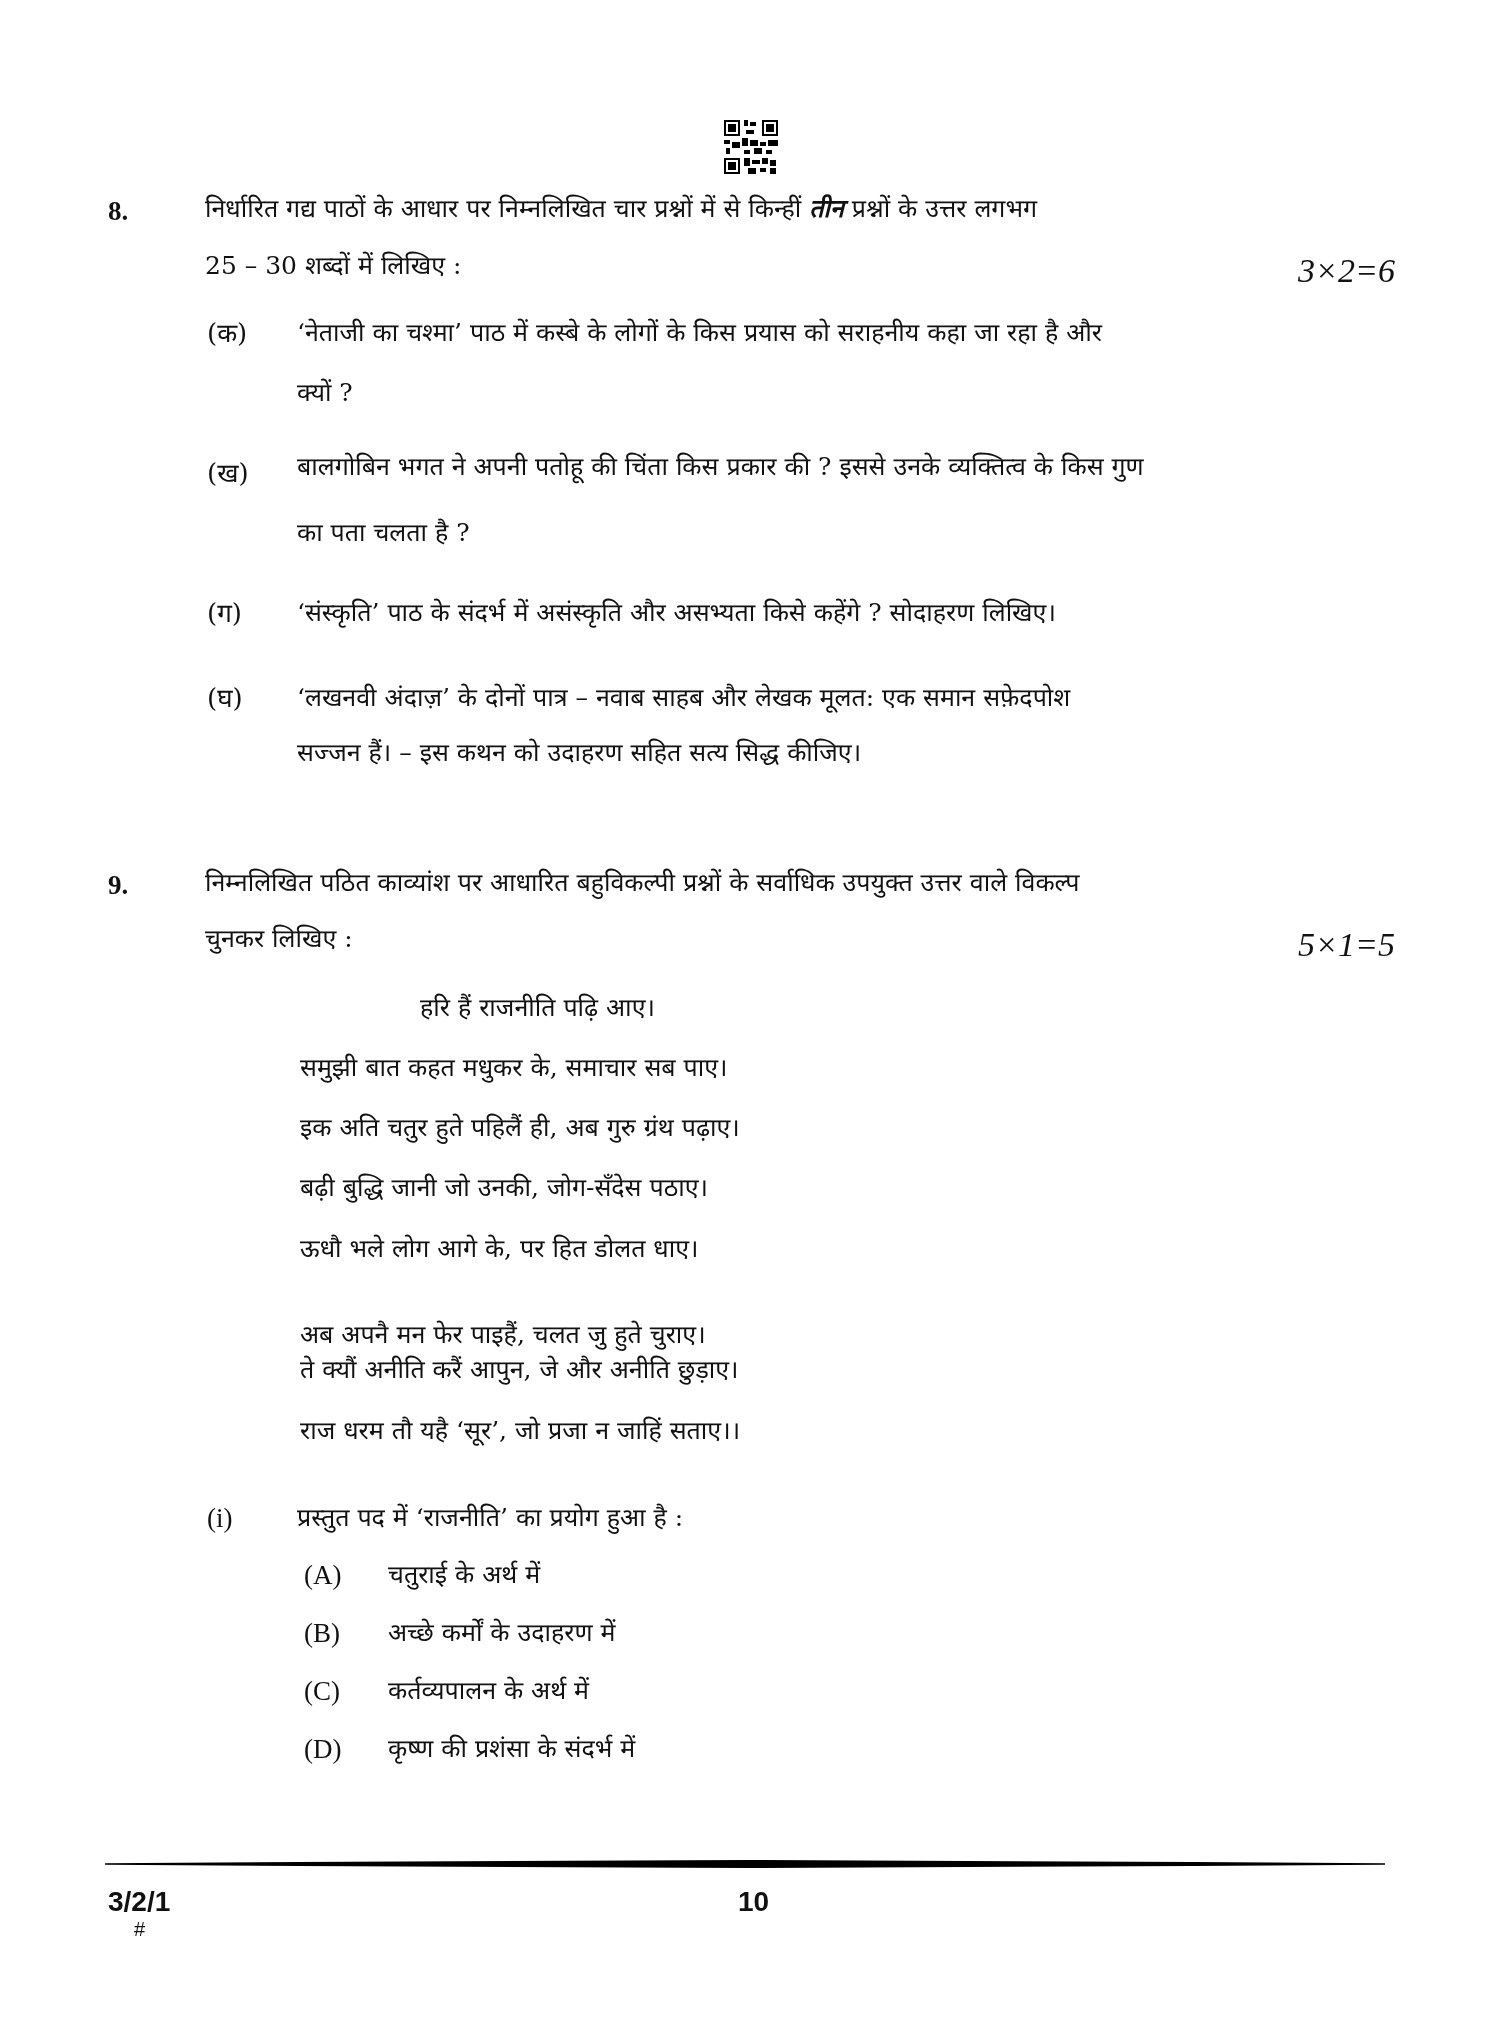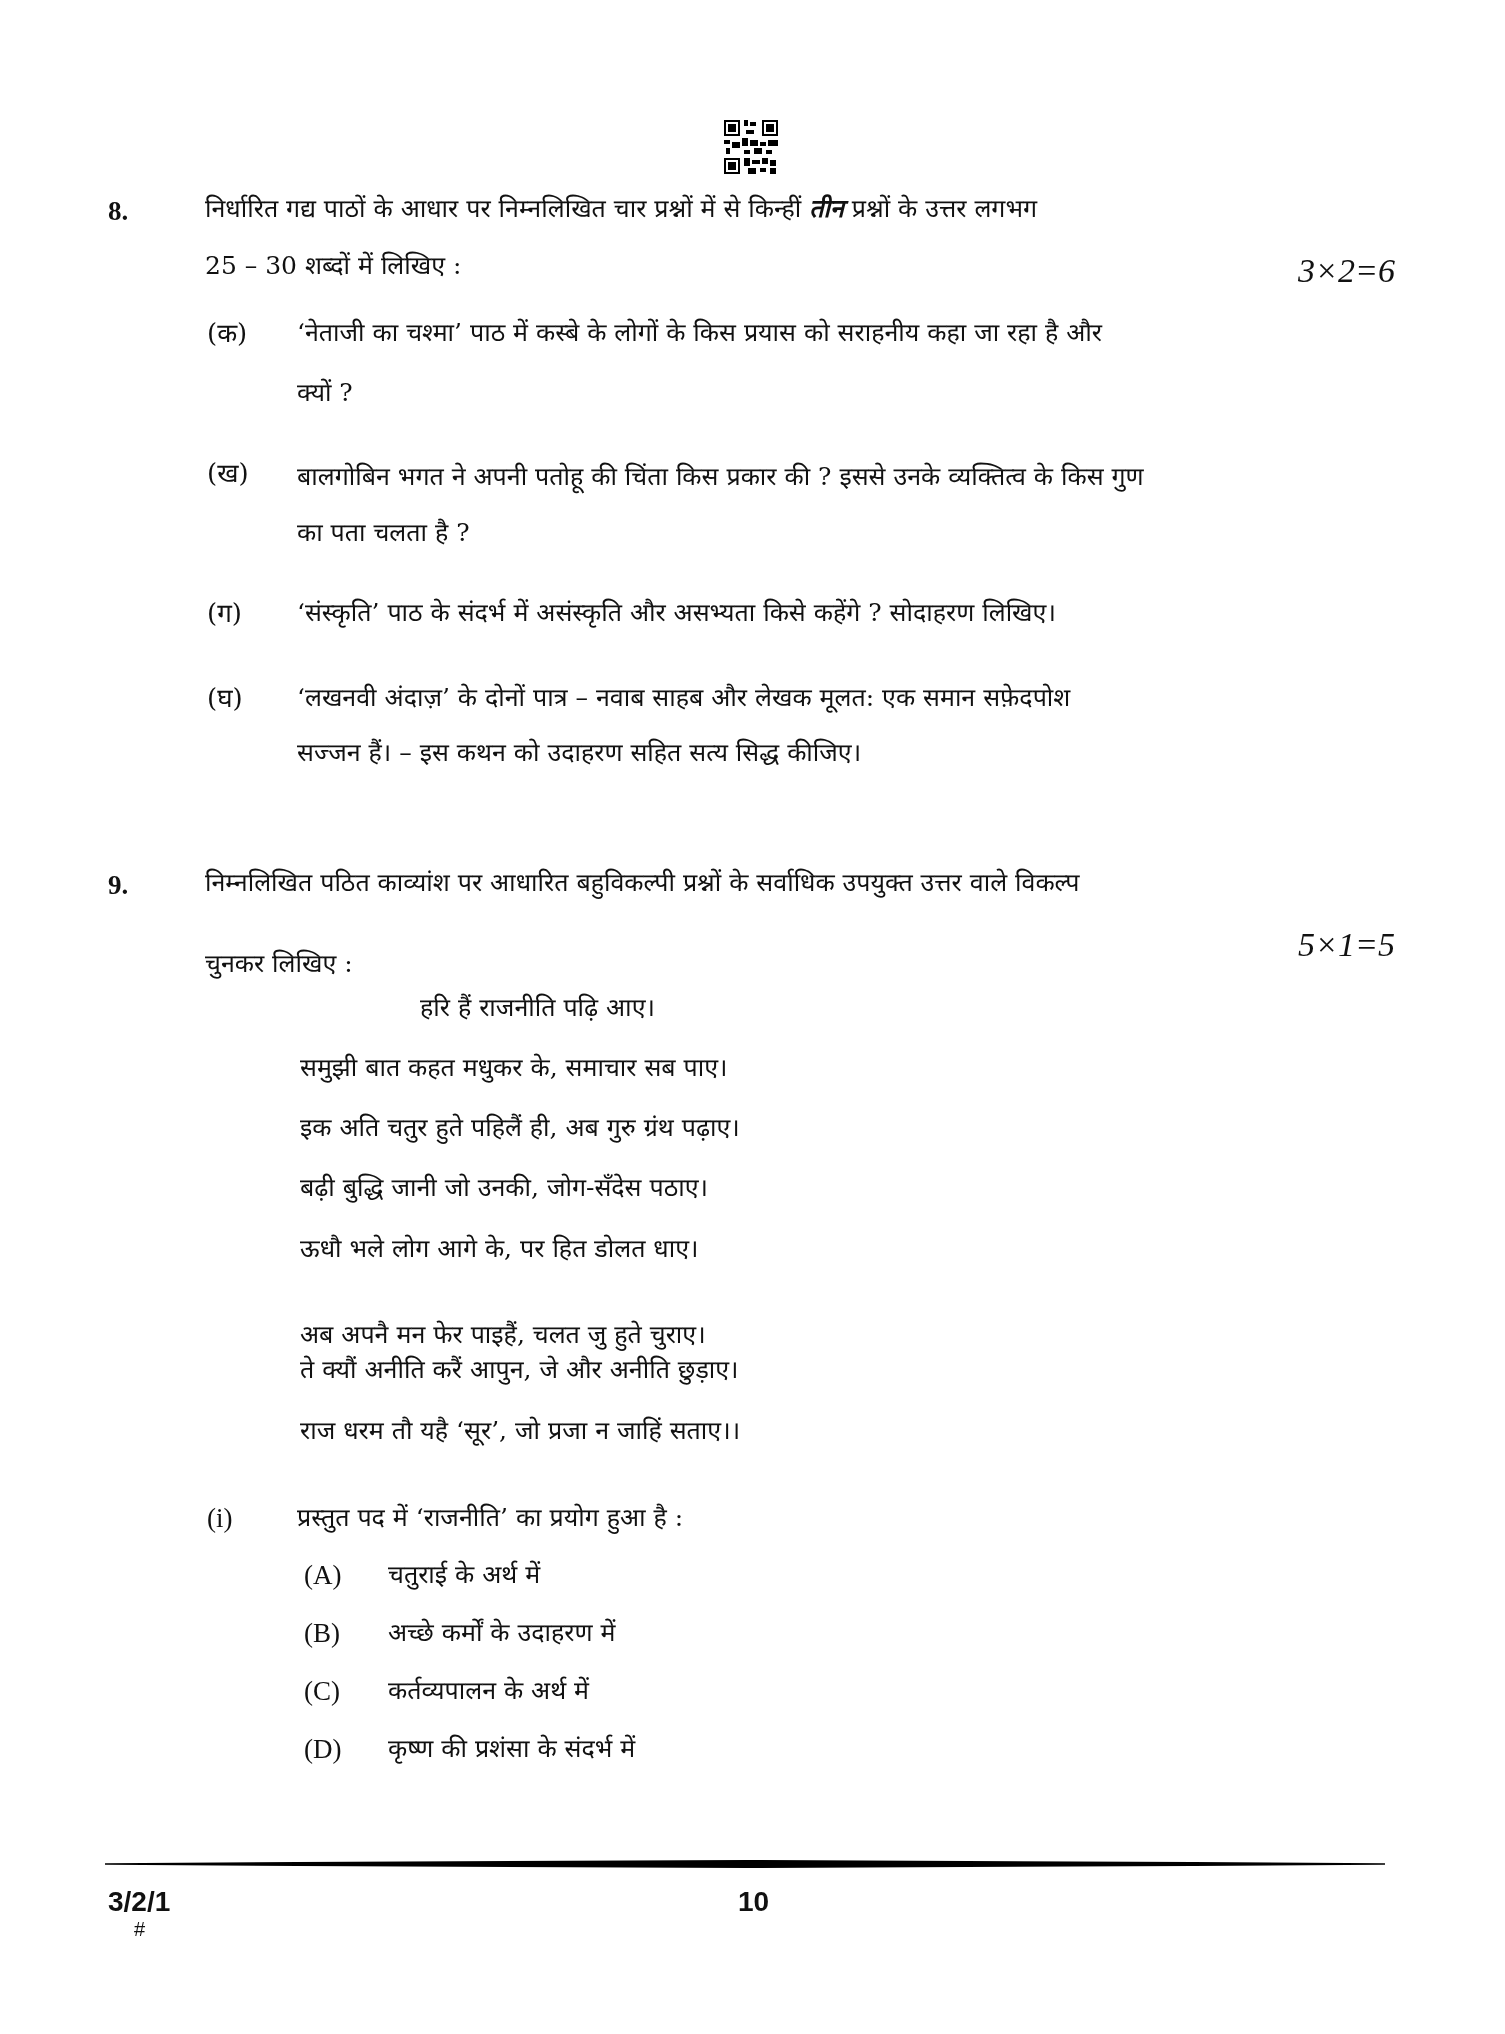--- a/index.html
+++ b/index.html
@@ -90,33 +90,33 @@
   <span>निर्धारित गद्य पाठों के आधार पर निम्नलिखित चार प्रश्नों में से किन्हीं </span><span class="bold-italic">तीन</span><span> प्रश्नों के उत्तर लगभग</span>
 </div>
 <div class="line" style="left:205px; top:253px;">25 – 30 शब्दों में लिखिए :</div>
 <div class="marks" style="top:252px;">3×2=6</div>
 
 <div class="sublabel" style="left:207px; top:320px;">(क)</div>
 <div class="line" style="left:297px; top:320px;">‘नेताजी का चश्मा’ पाठ में कस्बे के लोगों के किस प्रयास को सराहनीय कहा जा रहा है और</div>
 <div class="line" style="left:297px; top:380px;">क्यों ?</div>
 
 <div class="sublabel" style="left:207px; top:460px;">(ख)</div>
-<div class="line" style="left:297px; top:464px;">बालगोबिन भगत ने अपनी पतोहू की चिंता किस प्रकार की ? इससे उनके व्यक्तित्व के किस गुण</div>
+<div class="line" style="left:297px; top:454px;">बालगोबिन भगत ने अपनी पतोहू की चिंता किस प्रकार की ? इससे उनके व्यक्तित्व के किस गुण</div>
 <div class="line" style="left:297px; top:520px;">का पता चलता है ?</div>
 
 <div class="sublabel" style="left:207px; top:600px;">(ग)</div>
 <div class="line" style="left:297px; top:600px;">‘संस्कृति’ पाठ के संदर्भ में असंस्कृति और असभ्यता किसे कहेंगे ? सोदाहरण लिखिए।</div>
 
 <div class="sublabel" style="left:207px; top:685px;">(घ)</div>
 <div class="line" style="left:297px; top:685px;">‘लखनवी अंदाज़’ के दोनों पात्र – नवाब साहब और लेखक मूलत: एक समान सफ़ेदपोश</div>
 <div class="line" style="left:297px; top:740px;">सज्जन हैं। – इस कथन को उदाहरण सहित सत्य सिद्ध कीजिए।</div>
 
 <div class="qnum" style="left:108px; top:870px;">9.</div>
 <div class="line" style="left:205px; top:870px;">निम्नलिखित पठित काव्यांश पर आधारित बहुविकल्पी प्रश्नों के सर्वाधिक उपयुक्त उत्तर वाले विकल्प</div>
-<div class="line" style="left:205px; top:926px;margin-top:25px;">चुनकर लिखिए :</div>
+<div class="line" style="left:205px; top:926px;">चुनकर लिखिए :</div>
 <div class="marks" style="top:926px;">5×1=5</div>
 
 <div class="line" style="left:420px; top:995px;">हरि हैं राजनीति पढ़ि आए।</div>
 <div class="line" style="left:300px; top:1055px;">समुझी बात कहत मधुकर के, समाचार सब पाए।</div>
 <div class="line" style="left:300px; top:1115px;">इक अति चतुर हुते पहिलैं ही, अब गुरु ग्रंथ पढ़ाए।</div>
 <div class="line" style="left:300px; top:1175px;">बढ़ी बुद्धि जानी जो उनकी, जोग-सँदेस पठाए।</div>
 <div class="line" style="left:300px; top:1236px;">ऊधौ भले लोग आगे के, पर हित डोलत धाए।</div>
 <div class="line" style="left:300px; top:1297px;margin-top:25px;">अब अपनै मन फेर पाइहैं, चलत जु हुते चुराए।</div>
 <div class="line" style="left:300px; top:1357px;">ते क्यौं अनीति करैं आपुन, जे और अनीति छुड़ाए।</div>
 <div class="line" style="left:300px; top:1418px;">राज धरम तौ यहै ‘सूर’, जो प्रजा न जाहिं सताए।।</div>

